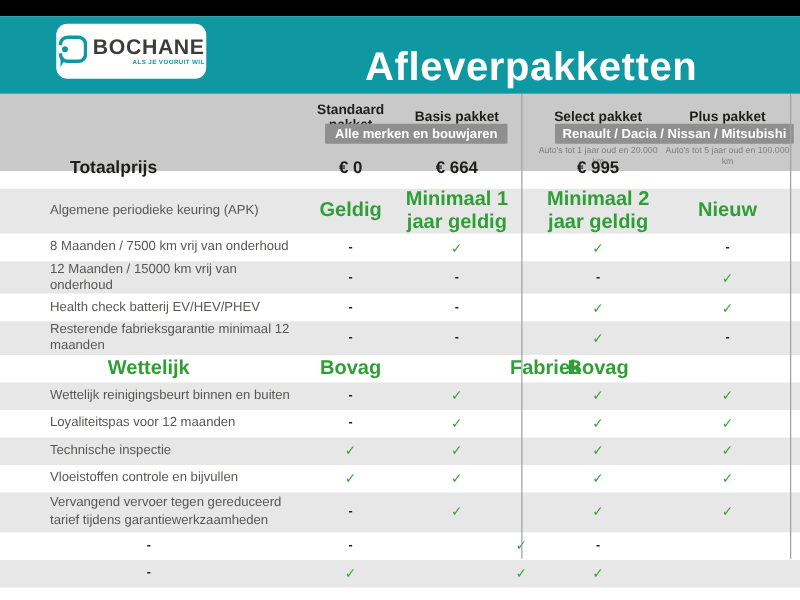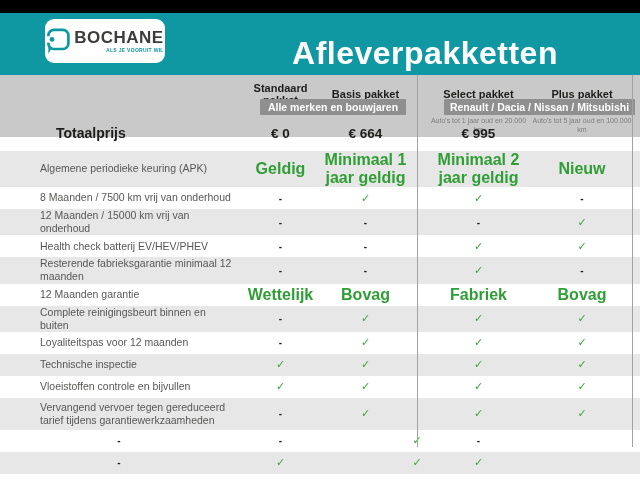--- a/index.html
+++ b/index.html
@@ -147,30 +147,29 @@
     <div class="grid trow odd">
       <div class="label">Resterende fabrieksgarantie minimaal 12 maanden</div>
       <div class="val dash">-</div>
       <div class="val dash">-</div>
       <div></div>
       <div class="val check">✓</div>
       <div class="val dash">-</div>
       <div></div>
     </div>
     <div class="grid trow">
-      <div class="label">12 Maanden garantie</div>
       <div class="val gtext">Wettelijk</div>
       <div class="val gtext">Bovag</div>
       <div></div>
       <div class="val gtext">Fabriek</div>
       <div class="val gtext">Bovag</div>
       <div></div>
     </div>
     <div class="grid trow odd">
-      <div class="label">Complete reinigingsbeurt binnen en buiten</div>
+      <div class="label">Wettelijk reinigingsbeurt binnen en buiten</div>
       <div class="val dash">-</div>
       <div class="val check">✓</div>
       <div></div>
       <div class="val check">✓</div>
       <div class="val check">✓</div>
       <div></div>
     </div>
     <div class="grid trow">
       <div class="label">Loyaliteitspas voor 12 maanden</div>
       <div class="val dash">-</div>

